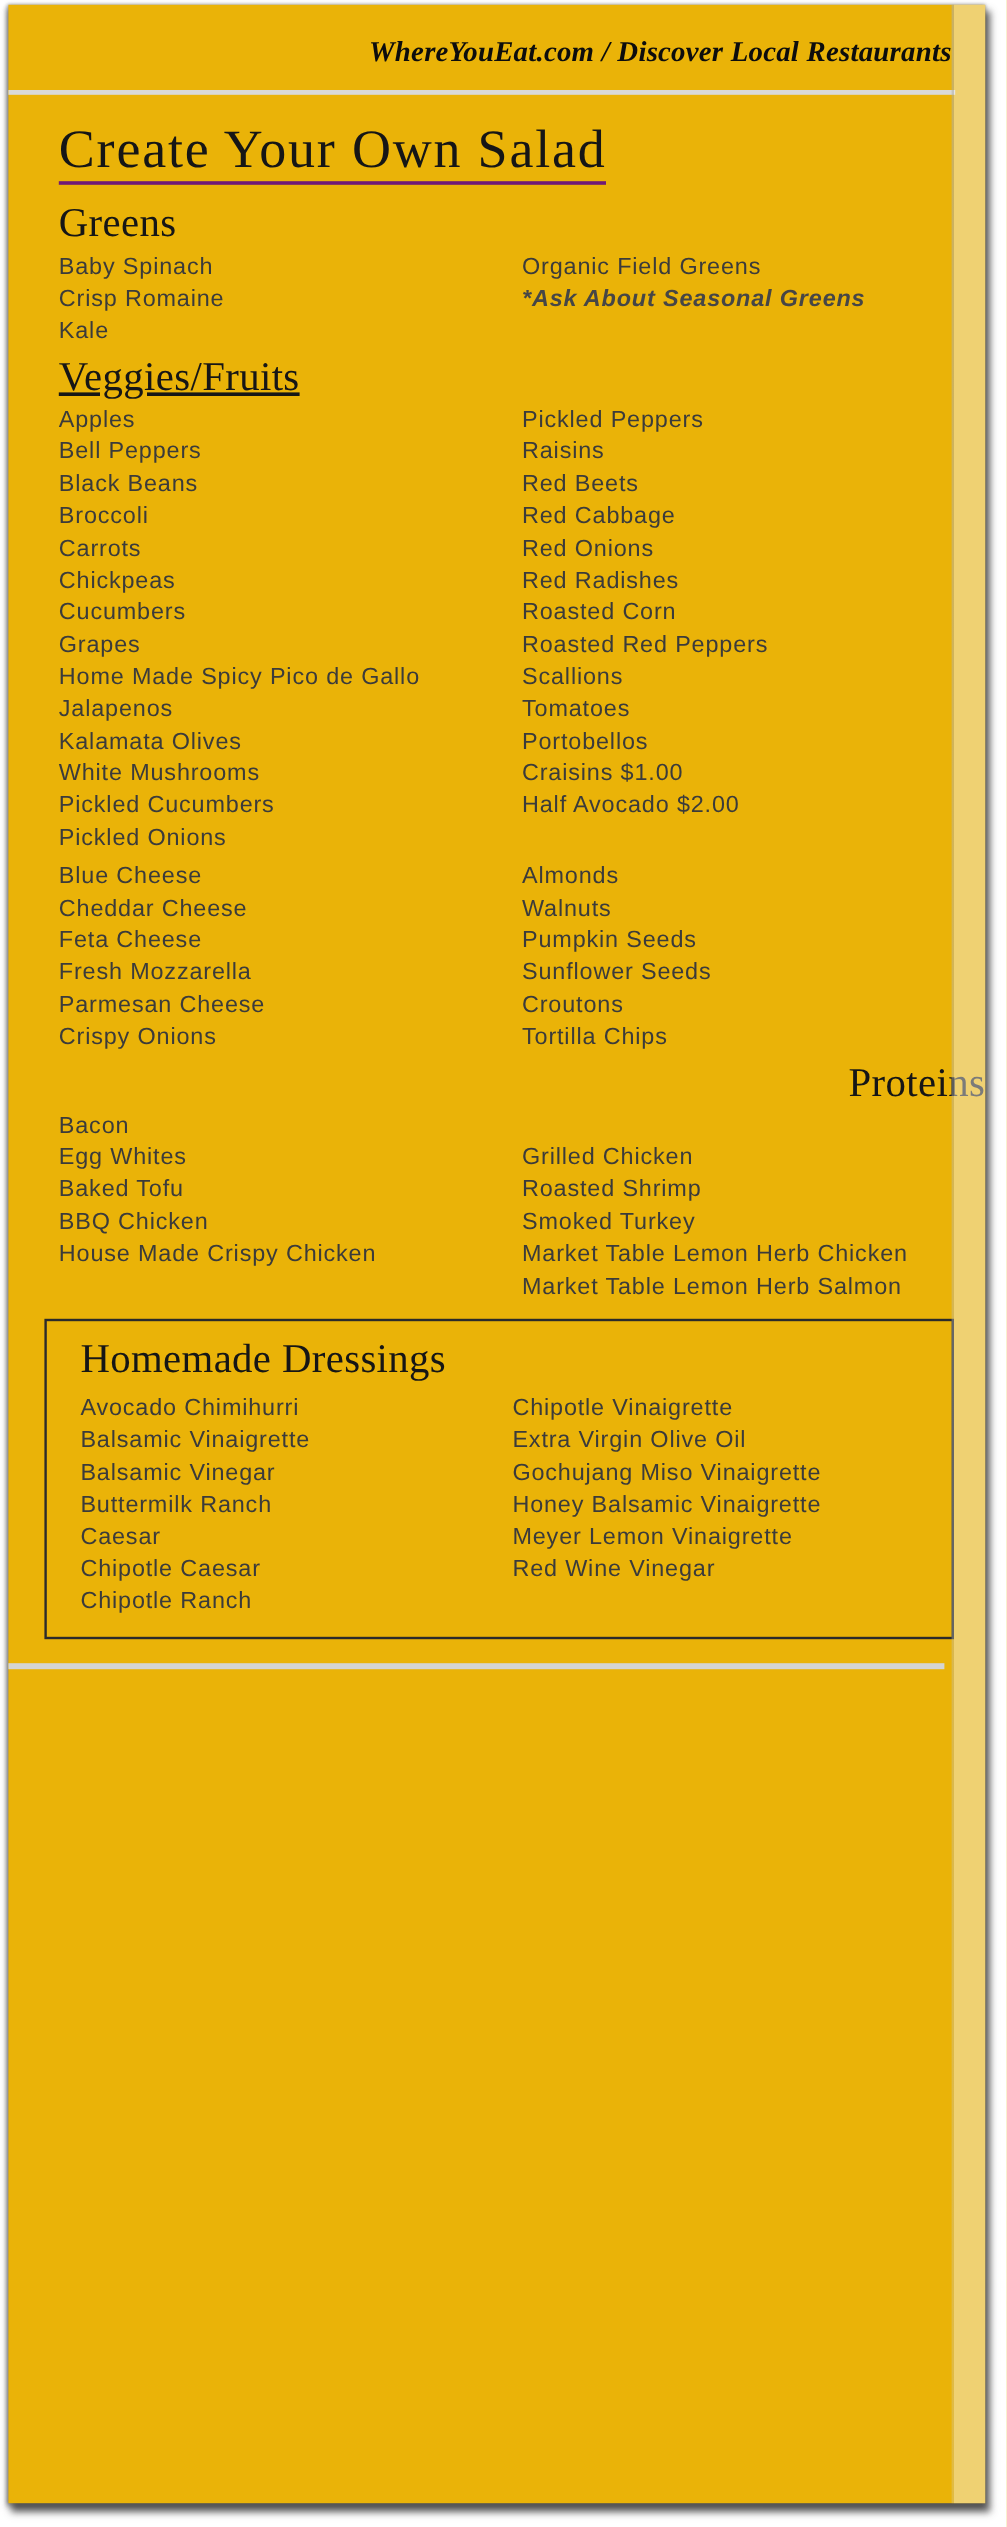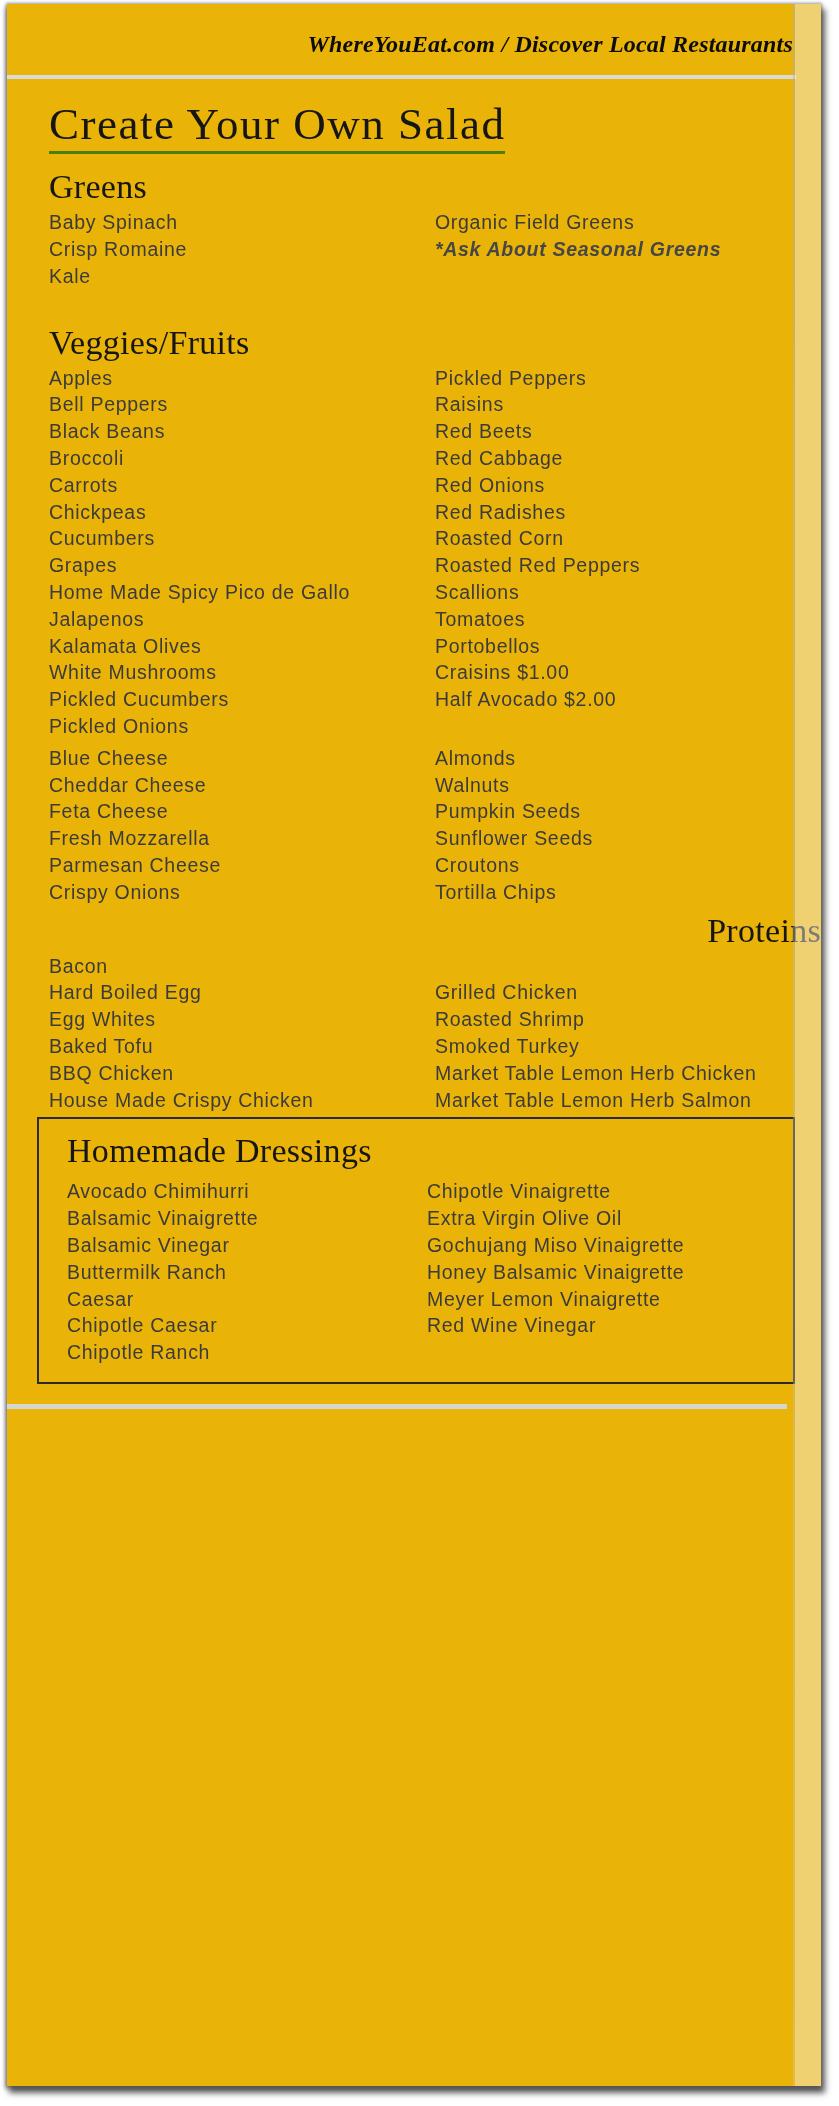--- a/index.html
+++ b/index.html
@@ -32,42 +32,42 @@
   }
   .hr { background:#dadad7; }
   .top-hr { margin-top:16px; width:789px; height:4px; }
   .bottom-hr { margin-top:20px; width:780px; height:5px; background:#d5d5d2; }
   .content { padding-left:42px; }
   .page-title {
     display:inline-block; margin:22px 0 0 0;
     font-family:"Liberation Serif", serif; font-weight:400;
     font-size:45px; line-height:1.05; color:#161616;
     letter-spacing:1.5px;
-    border-bottom:3px solid #4d7c0f; padding-bottom:3px;
+    border-bottom:3px solid #701a75; padding-bottom:3px;
   }
   .section-heading {
     font-family:"Liberation Serif", serif; font-weight:400;
     font-size:34px; line-height:34px; color:#161616; letter-spacing:0.3px;
   }
   .mt-greens   { margin-top:16px; }
-  .mt-veggies  { margin-top:36px; }
+  .mt-veggies  { margin-top:8px;text-decoration:underline; }
   .mt-dual     { margin-top:10px; }
   .mt-proteins { margin-top:8px;text-align:right;  }
   .cols {
     display:grid; grid-template-columns:386px auto; margin-top:5px;
   }
   .dual-headings { display:grid; grid-template-columns:386px auto; }
   .item {
     font-size:19.5px; line-height:26.8px; color:#3b3b3b;
     letter-spacing:0.7px; white-space:nowrap;
   }
   .italic-item { font-style:italic; color:#464646;font-weight:bold; }
   .offset-one { margin-top:26.8px; }
   .dressings-box {
-    margin-top:4px; margin-left:-12px; width:758px;
+    margin-top:14px; margin-left:-12px; width:758px;
     border:2px solid #2b2b2b; background:transparent;
     padding:14px 0 16px 28px; box-sizing:border-box;
   }
   .dressings-box .section-heading { line-height:36px; }
   .dressings-cols { display:grid; grid-template-columns:360px auto; margin-top:9px; }
 </style>
 </head>
 <body>
 
 <div class="scan-page">
@@ -153,21 +153,20 @@
             <div class="item">Tortilla Chips</div>
           </div>
       </div>
     </div>
 
     <div>
       <div class="section-heading mt-proteins">Proteins</div>
       <div class="cols">
         <div>
             <div class="item">Bacon</div>
-            <div class="item">Hard Boiled Egg</div>
             <div class="item">Egg Whites</div>
             <div class="item">Baked Tofu</div>
             <div class="item">BBQ Chicken</div>
             <div class="item">House Made Crispy Chicken</div>
           </div>
         <div class="offset-one">
             <div class="item">Grilled Chicken</div>
             <div class="item">Roasted Shrimp</div>
             <div class="item">Smoked Turkey</div>
             <div class="item">Market Table Lemon Herb Chicken</div>

